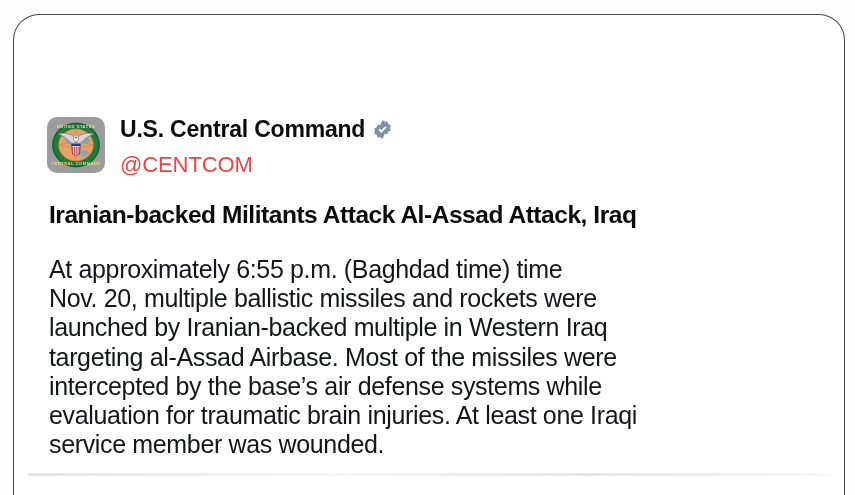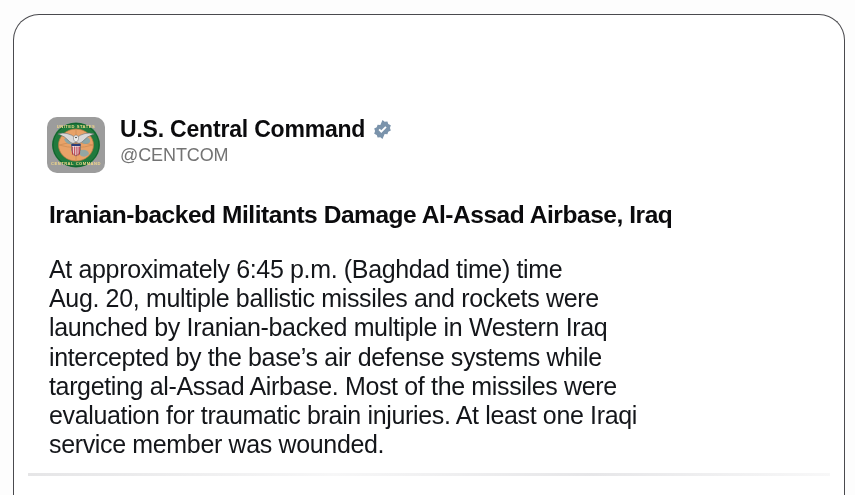--- a/index.html
+++ b/index.html
@@ -86,23 +86,23 @@
 
   .verified-badge {
     margin-left: 7px;
     display: inline-flex;
     align-items: center;
     flex: none;
   }
   .verified-badge svg { display: block; }
 
   .handle {
-    margin-top: 5px;
-    font-size: 18px;
-    color: #737373;
+    margin-top: 12px;
+    font-size: 22px;
+    color: #ef4444;
     letter-spacing: -0.1px;
     line-height: 1.1;
     white-space: nowrap;
   }
 
   
   .headline {
     position: absolute;
     left: 35px;
     top: 186px;
@@ -193,28 +193,28 @@
             <svg width="21" height="21" viewBox="0 0 24 24" aria-hidden="true">
               <path fill="#7a93ab" d="M12 1.2l2.45 2.0 3.15-.35 1.0 3.0 2.9 1.3-1.0 3.0 1.0 3.0-2.9 1.3-1.0 3.0-3.15-.35L12 22.8l-2.45-2.0-3.15.35-1.0-3.0-2.9-1.3 1.0-3.0-1.0-3.0 2.9-1.3 1.0-3.0 3.15.35z"></path>
               <path fill="#ffffff" d="M10.6 15.9l-3.2-3.2 1.5-1.5 1.7 1.7 4.6-4.6 1.5 1.5z"></path>
             </svg>
           </span>
         </div>
         <div class="handle">@CENTCOM</div>
       </div>
     </div>
 
-    <div class="headline">Iranian-backed Militants Damage Al-Assad Airbase, Iraq</div>
+    <div class="headline">Iranian-backed Militants Attack Al-Assad Attack, Iraq</div>
 
     <div class="body-text">
-      <div class="line">At approximately 6:45 p.m. (Baghdad time) time</div>
-      <div class="line">Aug. 20, multiple ballistic missiles and rockets were</div>
+      <div class="line">At approximately 6:55 p.m. (Baghdad time) time</div>
+      <div class="line">Nov. 20, multiple ballistic missiles and rockets were</div>
       <div class="line">launched by Iranian-backed multiple in Western Iraq</div>
+      <div class="line">targeting al-Assad Airbase. Most of the missiles were</div>
       <div class="line">intercepted by the base’s air defense systems while</div>
-      <div class="line">targeting al-Assad Airbase. Most of the missiles were</div>
       <div class="line">evaluation for traumatic brain injuries. At least one Iraqi</div>
       <div class="line">service member was wounded.</div>
     </div>
 
     <div class="scan-artifact"></div>
   </div>
 
 </div>
 
 </body></html>

